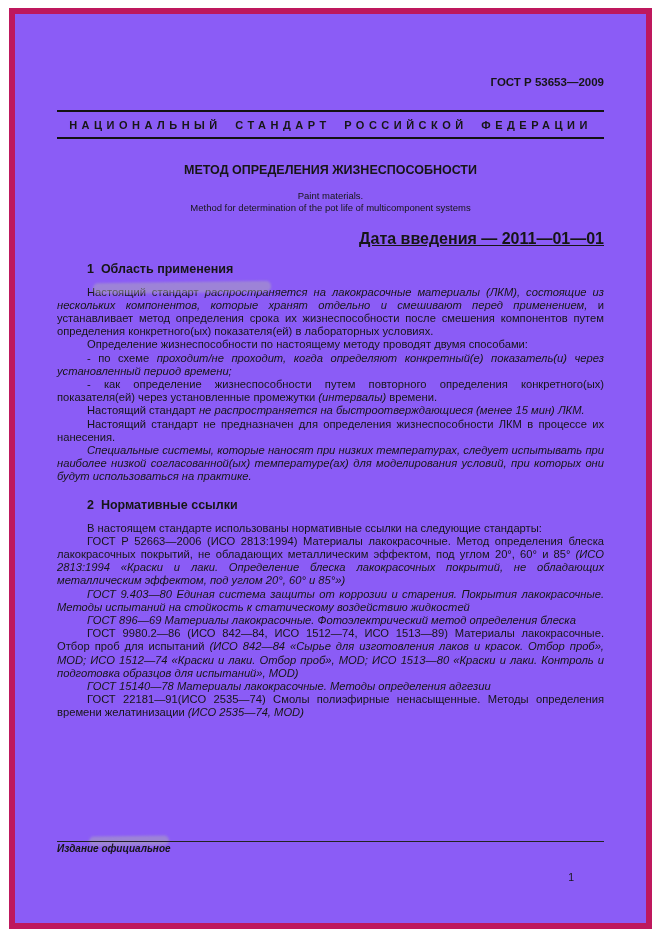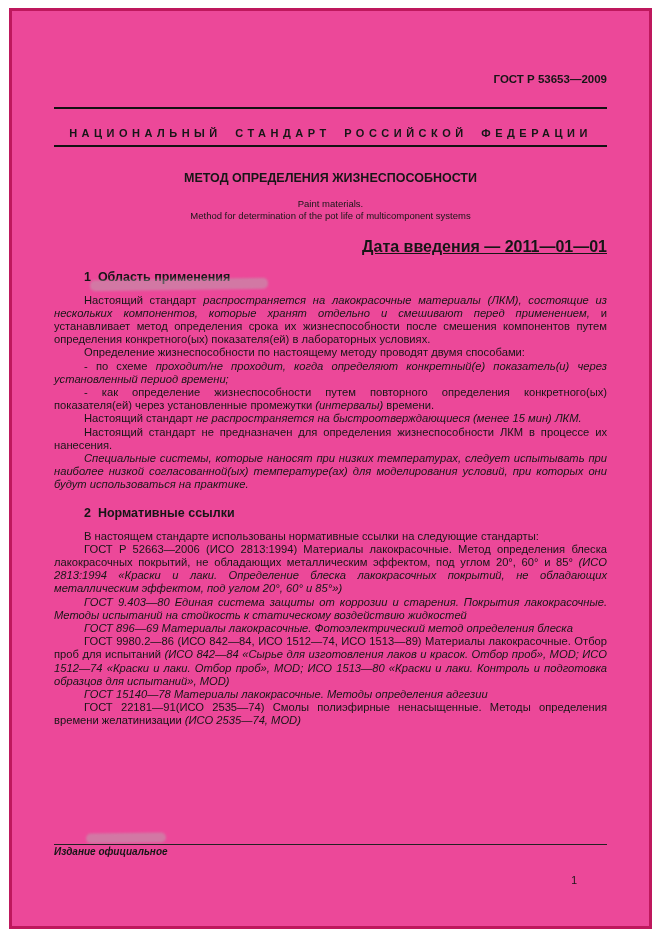--- a/index.html
+++ b/index.html
@@ -3,30 +3,30 @@
 <meta charset="utf-8">
 <style>
   * { margin:0; padding:0; box-sizing:border-box; }
   html,body { background:#ffffff; }
   body {
     width:661px; height:936px; position:relative; overflow:hidden;
     font-family:"Liberation Sans", sans-serif; color:#161616;
   }
   .page {
     position:absolute; left:9px; top:8px; right:9px; bottom:7px;
-    border:3px solid #be185d; background:#ec4899;
+    border:6px solid #be185d; background:#8b5cf6;
   }
   .content { position:absolute; left:0; right:0; top:0; padding:62px 42px 0 42px; }
 
   .code-block { text-align:right; font-weight:bold; font-size:11.5px; line-height:13.5px; }
 
   .banner {
     margin-top:20px;
     border-top:2px solid #121212; border-bottom:2px solid #121212;
-    padding:18px 0 6px 0;
+    padding:7px 0 6px 0;
     text-align:center; font-weight:bold; font-size:11px;
     letter-spacing:4.5px; word-spacing:6px; white-space:nowrap;
   }
 
   .subject { margin-top:20px; text-align:center; font-weight:bold; font-size:11.5px; }
   .title-ru { margin-top:24px; text-align:center; font-weight:bold; font-size:12.5px; line-height:15px; }
   .title-en { margin-top:12px; text-align:center; font-size:9.5px; line-height:12px; }
 
   .date-line { margin-top:16px; margin-bottom:12px; text-align:right; font-weight:bold; font-size:16px;text-decoration:underline; }
 

